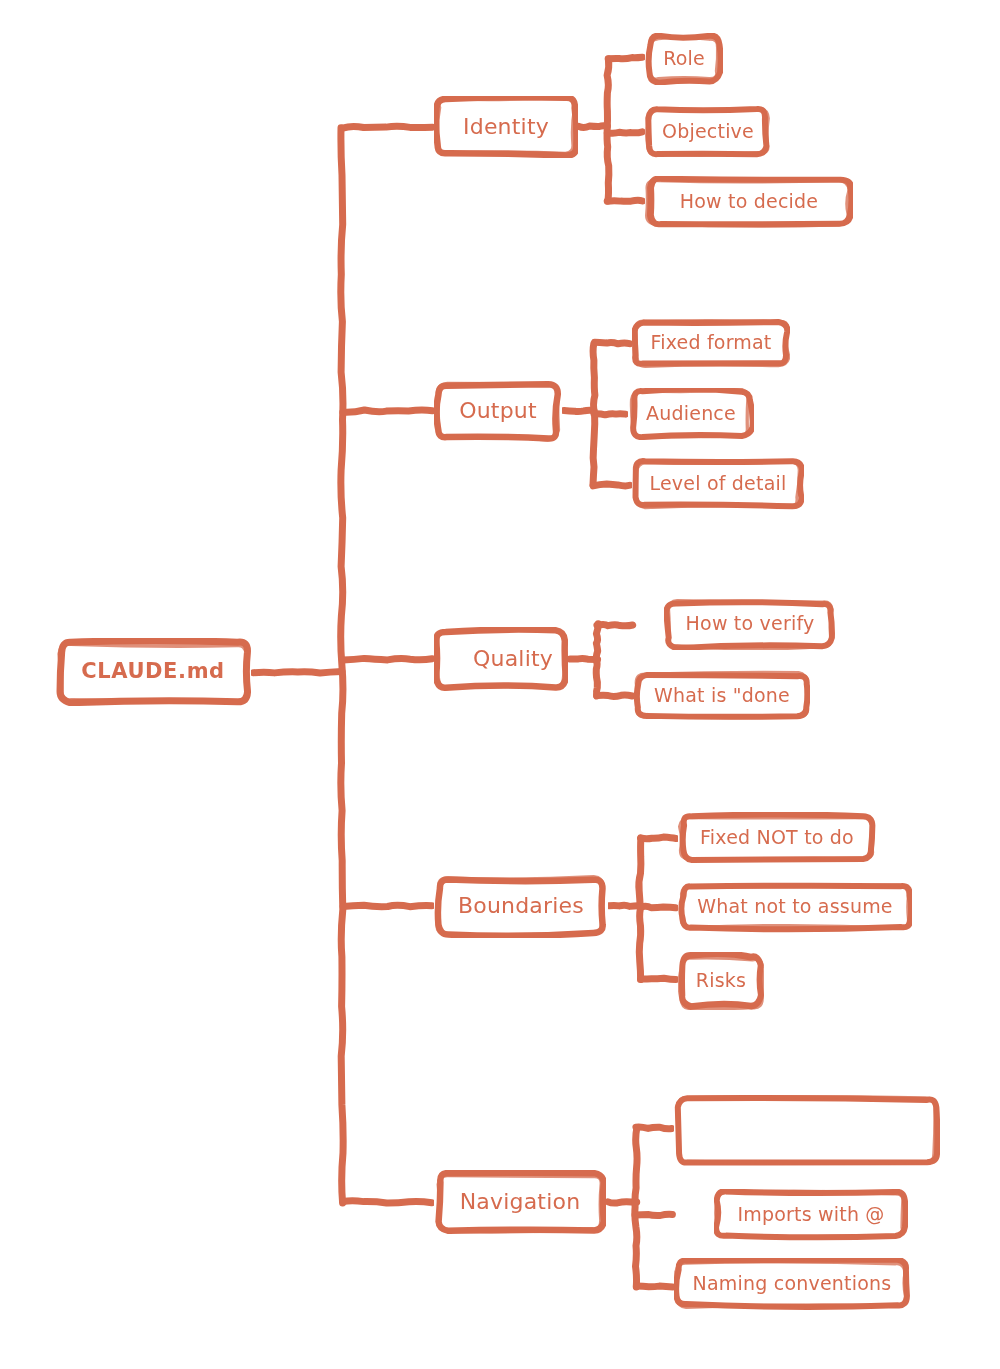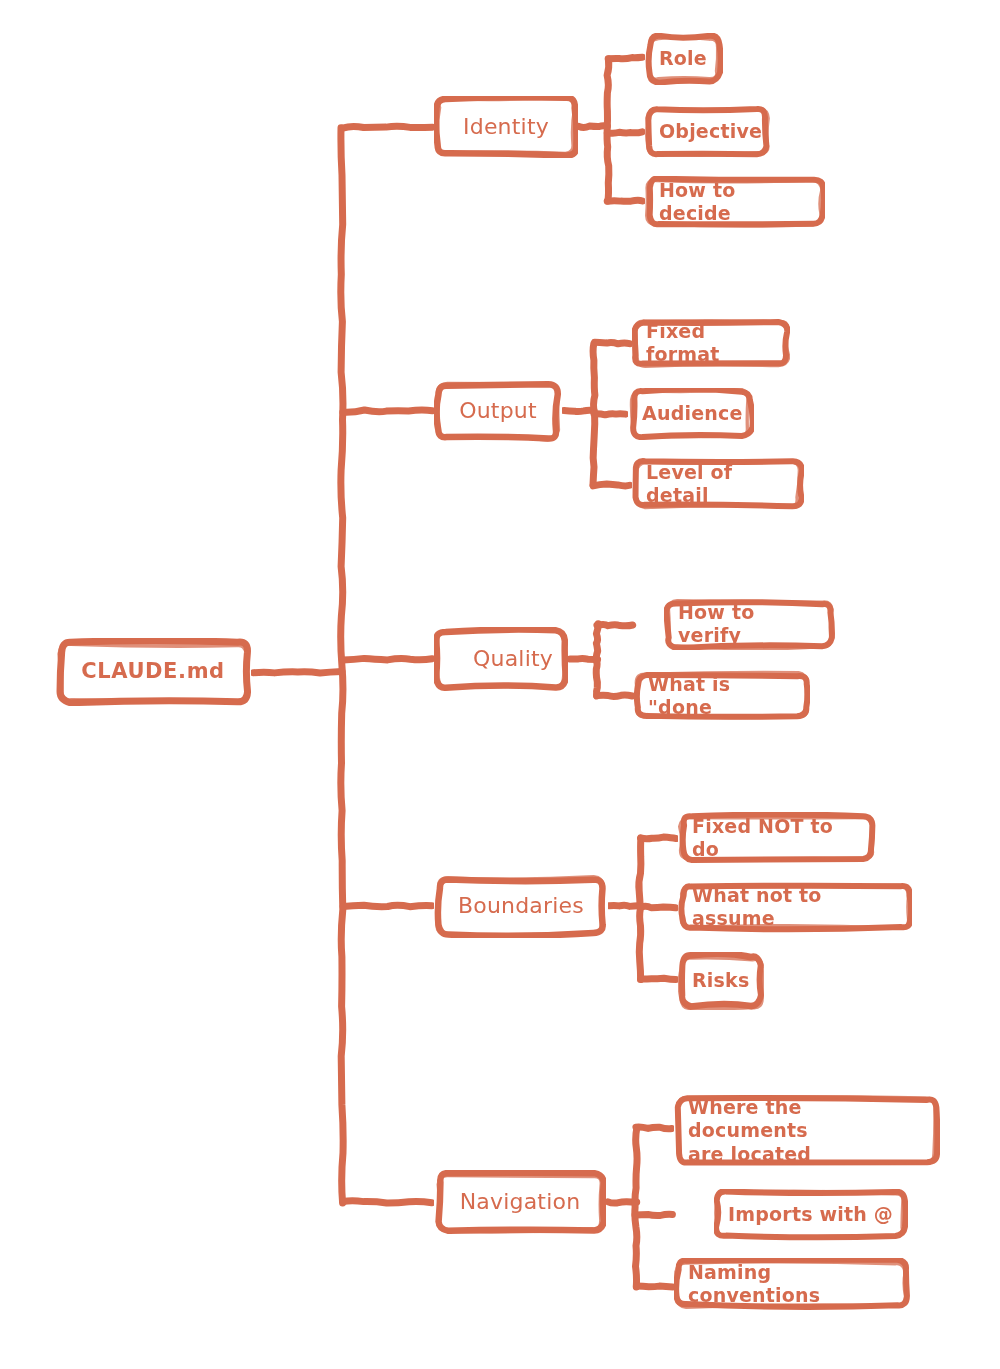--- a/index.html
+++ b/index.html
@@ -60,22 +60,22 @@
   }
   .lvl1 .label {
     font-family: "DejaVu Sans", sans-serif;
     font-size: 22px;
     text-align: center;
     font-weight: 400;
   }
   .lvl2 .label {
     font-family: "DejaVu Sans", sans-serif;
     font-size: 19px;
-    text-align: left;
-    font-weight: 700;
+    text-align: center;
+    font-weight: 400;
   }
 </style>
 </head>
 <body>
 
 <div id="canvas">
   <svg id="wires" viewBox="0 0 1000 1369" preserveAspectRatio="none">
       <path d="M 253.5 672.7 Q 265.4 671.7 274.6 672.9 Q 286.0 671.5 297.7 671.9 Q 308.4 671.1 320.1 673.0 Q 329.6 672.0 342.0 671.5" fill="none" stroke="#d66b4e" stroke-width="7" stroke-linecap="round" stroke-linejoin="round"></path>
       <path d="M 341.0 127.8 Q 340.6 152.2 342.0 175.1 Q 342.3 201.3 342.7 224.5 Q 340.4 247.4 341.3 274.4 Q 339.9 299.7 342.4 321.7 Q 341.3 345.7 341.1 372.2 Q 343.9 395.4 342.5 419.5 Q 343.4 442.8 341.1 470.1 Q 340.2 494.4 342.7 517.8 Q 342.2 542.8 341.1 566.5 Q 344.2 590.2 341.4 615.8 Q 339.8 639.4 341.9 665.3 Q 344.1 691.0 341.7 713.4 Q 341.0 738.5 341.5 763.0 Q 339.9 786.6 342.1 810.6 Q 340.3 835.2 342.2 860.7 Q 342.1 884.6 342.8 909.6 Q 340.2 935.4 341.9 956.7 Q 342.2 981.8 341.6 1006.5 Q 344.0 1032.1 341.2 1056.2 Q 341.6 1080.0 341.9 1104.9 Q 343.6 1129.3 343.0 1152.9 Q 340.6 1179.4 342.6 1203.0" fill="none" stroke="#d66b4e" stroke-width="7" stroke-linecap="round" stroke-linejoin="round"></path>
       <path d="M 342.6 128.1 Q 351.8 125.0 363.7 127.5 Q 374.0 127.1 386.0 127.1 Q 397.7 125.4 410.1 127.4 Q 420.5 127.6 432.5 127.2" fill="none" stroke="#d66b4e" stroke-width="7" stroke-linecap="round" stroke-linejoin="round"></path>
@@ -129,21 +129,21 @@
       </svg>
       <div class="label">Role</div>
     </div>
     <div class="node lvl2" style="left: 645px; top: 105px; width: 126px; height: 54px;">
       <svg class="sketchbox" viewBox="0 0 126 54" preserveAspectRatio="none">
         <path d="M 12.47429993207301 4.341619707104573 Q 60.03522074321994 6.307714466046409 111.93323490649146 4.083323957157938 Q 120.60759420488382 3.2188851368701483 119.94993844421111 13.341619707104574 Q 119.79389319881513 27.14786298659065 121.4265124810983 40.95410626607673 Q 120.00147423809463 48.89205423700253 111.93323490649146 49.318621961986004 Q 65.4672313248586 48.246794770605305 12.47429993207301 49.08857959028733 Q 4.75774176314368 50.07824023527943 4.134421183007966 40.95410626607673 Q 3.509852892956628 27.14786298659065 3.290578676522979 13.341619707104574 Q 4.96515753472464 3.7521977677718725 12.47429993207301 4.341619707104573 Z" fill="#ffffff" stroke="#d66b4e" stroke-width="6" stroke-linecap="round" stroke-linejoin="round" opacity="1"></path>
         <path d="M 12.23823308988392 4.268256283722938 Q 61.283406747963 5.858262666444417 114.24390936034914 4.029460479425947 Q 122.40930228410721 3.805747939648921 123.20714970771556 13.268256283722938 Q 121.3620290298583 26.449487972794792 122.32856431777057 39.63071966186665 Q 124.92009548243139 48.671043301593066 114.24390936034914 47.57289403944877 Q 61.02855006602059 52.325845309852554 12.23823308988392 48.58953595254083 Q 2.699154902482012 49.98920979657639 2.555838347075432 39.63071966186665 Q 0.20675472423748786 26.449487972794792 4.88648674613167 13.268256283722938 Q 1.6140847210837925 3.5164747184684852 12.23823308988392 4.268256283722938 Z" fill="none" stroke="#d66b4e" stroke-width="3.3000000000000003" stroke-linecap="round" stroke-linejoin="round" opacity="0.75"></path>
       </svg>
       <div class="label">Objective</div>
     </div>
-    <div class="node lvl2" style="left: 645px; top: 176px; width: 180px; height: 52px;">
+    <div class="node lvl2" style="left: 645px; top: 176px; width: 208px; height: 52px;">
       <svg class="sketchbox" viewBox="0 0 180 52" preserveAspectRatio="none">
         <path d="M 14.247282363356689 2.66925101297407 Q 88.13629308195613 4.354370456810282 168.5588535860455 3.6678921475391335 Q 177.8487814748887 3.3358511699064874 178.0857874237028 11.669251012974069 Q 180.33769615716196 25.45939034277545 177.58199566238653 39.24952967257683 Q 176.1166986303016 47.601375348773495 168.5588535860455 47.793425089257504 Q 89.7237875037006 48.68633818466512 14.247282363356689 48.02626135508822 Q 6.014277794498148 49.8917970920409 4.6640636364482635 39.24952967257683 Q 5.435164894366248 25.45939034277545 4.80800364213437 11.669251012974069 Q 5.92652905235371 1.0706482174203955 14.247282363356689 2.66925101297407 Z" fill="#ffffff" stroke="#d66b4e" stroke-width="6" stroke-linecap="round" stroke-linejoin="round" opacity="1"></path>
         <path d="M 11.354817264552608 4.594852736170801 Q 92.66747494962415 7.543101526369854 167.3152181157913 4.005661824441358 Q 175.83554239423736 5.176649144932931 176.90486622025486 13.5948527361708 Q 173.41643793207427 26.11760704676509 176.0494043299227 38.64036135735938 Q 177.3410836241865 47.27341737871683 167.3152181157913 48.93795958705151 Q 87.99663830804482 51.76092543108432 11.354817264552608 47.950410939823094 Q 1.076535051537927 48.14963627622911 1.715000422650483 38.64036135735938 Q 2.7085121974109265 26.11760704676509 2.140519303055722 13.5948527361708 Q 1.1071498567737408 3.188822087360929 11.354817264552608 4.594852736170801 Z" fill="none" stroke="#d66b4e" stroke-width="3.3000000000000003" stroke-linecap="round" stroke-linejoin="round" opacity="0.75"></path>
       </svg>
       <div class="label">How to decide</div>
     </div>
     <div class="node lvl1" style="left: 434px; top: 380px; width: 128px; height: 62px; align-items: center;">
       <svg class="sketchbox" viewBox="0 0 128 62" preserveAspectRatio="none">
         <path d="M 12.549890304077365 5.713270069641653 Q 65.98172114225184 4.728486459785368 114.32630307733841 4.1411795154638495 Q 124.2048902112315 4.300121237454062 123.73410090453183 14.713270069641652 Q 120.36269630496051 32.19539315835358 121.90754765866211 49.67751624706551 Q 123.14614253472358 59.37360424037259 114.32630307733841 58.55317702950126 Q 64.51692912840142 55.93951944075037 12.549890304077365 57.064306528640124 Q 4.640735961026855 58.0292211788144 4.261594911893641 49.67751624706551 Q 0.5863601355889627 32.19539315835358 4.41994115801991 14.713270069641652 Q 4.680118681783843 5.389652278153064 12.549890304077365 5.713270069641653 Z" fill="#ffffff" stroke="#d66b4e" stroke-width="6.5" stroke-linecap="round" stroke-linejoin="round" opacity="1"></path>
         <path d="M 13.481856871550836 3.4716615204334547 Q 65.58278065038974 4.002646610929001 113.70460658103907 4.080063797547512 Q 122.40649707413115 4.3989726798371285 123.61091692567845 12.471661520433454 Q 123.24733054836156 31.219626239836042 124.34681117720753 49.96759095923863 Q 121.26814665837126 57.53674065023043 113.70460658103907 59.894156426230516 Q 64.44604459067156 55.30988137058908 13.481856871550836 57.47177649881773 Q 2.8110463985991885 58.744807280411386 4.792588876812993 49.96759095923863 Q 3.7390763779399343 31.219626239836042 4.115769721598258 12.471661520433454 Q 3.2251542579266967 4.478303201696045 13.481856871550836 3.4716615204334547 Z" fill="none" stroke="#d66b4e" stroke-width="3.575" stroke-linecap="round" stroke-linejoin="round" opacity="0.75"></path>
@@ -225,21 +225,20 @@
         <path d="M 14.217664791395732 3.234136367162753 Q 87.53656018387365 2.1953915184202564 160.1214816882608 3.144423891182255 Q 168.58285582858736 4.536510302352957 169.8596246086199 12.234136367162753 Q 167.74645354611633 31.91997548417187 169.92912581822793 51.60581460118099 Q 167.78642504971307 60.04244862370773 160.1214816882608 60.413712798898906 Q 89.94362381223758 58.892510087556445 14.217664791395732 60.79703777043476 Q 5.114610673982935 59.16017882954803 4.59066785358855 51.60581460118099 Q 6.296221657584525 31.91997548417187 6.413295867649511 12.234136367162753 Q 5.371525122840668 2.4317629106257868 14.217664791395732 3.234136367162753 Z" fill="#ffffff" stroke="#d66b4e" stroke-width="6.5" stroke-linecap="round" stroke-linejoin="round" opacity="1"></path>
         <path d="M 13.516874171219243 5.476486636570881 Q 87.340183022637 6.021305173575554 157.89094452897132 6.579307844922555 Q 168.1760878580744 5.017846586260872 167.29742519484248 14.47648663657088 Q 165.61167562606823 32.606778193594316 166.91150274396014 50.737069750617756 Q 166.8569802295915 61.12958498223665 157.89094452897132 58.774706355112 Q 84.16671024713047 63.27413389178186 13.516874171219243 61.2711518072156 Q 2.991688705487963 59.360367186279205 3.7619790755174956 50.737069750617756 Q 6.500392727540057 32.606778193594316 4.277297331498609 14.47648663657088 Q 5.585793902695083 5.218554045804102 13.516874171219243 5.476486636570881 Z" fill="none" stroke="#d66b4e" stroke-width="3.575" stroke-linecap="round" stroke-linejoin="round" opacity="0.75"></path>
       </svg>
       <div class="label">Navigation</div>
     </div>
     <div class="node lvl2" style="left: 674px; top: 1095px; width: 266px; height: 72px;">
       <svg class="sketchbox" viewBox="0 0 266 72" preserveAspectRatio="none">
         <path d="M 13.238380766817546 3.3019067292110558 Q 135.37539258351336 2.2332596129985802 253.13766245927553 4.879767706002932 Q 261.0337323200115 2.702764708782902 262.3607176651995 12.301906729211055 Q 263.8626456243837 35.31617693948381 263.03009088245693 58.330447149756566 Q 262.85748489101303 66.6022809753205 253.13766245927553 67.26412812341196 Q 130.4140504848743 67.5260229816502 13.238380766817546 67.51369824545164 Q 5.633130886514266 68.39109082398521 5.081705448013593 58.330447149756566 Q 4.43973664525884 35.31617693948381 3.8019785419115695 12.301906729211055 Q 5.453418972368081 3.686451770312363 13.238380766817546 3.3019067292110558 Z" fill="#ffffff" stroke="#d66b4e" stroke-width="6" stroke-linecap="round" stroke-linejoin="round" opacity="1"></path>
         <path d="M 13.173290158190433 2.609007930899508 Q 131.06818452326962 0.6396586047949542 251.3147453367779 2.9875940810831234 Q 259.32013259563604 2.9252669881681292 260.93225755887676 11.609007930899509 Q 261.21025866812573 34.914248788270285 259.9428156203324 58.21948964564106 Q 260.06621030041305 68.52844543565458 251.3147453367779 67.03129958652487 Q 130.75823708011686 68.58489561318648 13.173290158190433 66.47621345532882 Q 5.0266027709593075 68.64868679160656 4.338569008344118 58.21948964564106 Q 4.8080905415714215 34.914248788270285 2.6256082782641093 11.609007930899509 Q 5.186080010880754 2.040093136504336 13.173290158190433 2.609007930899508 Z" fill="none" stroke="#d66b4e" stroke-width="3.3000000000000003" stroke-linecap="round" stroke-linejoin="round" opacity="0.75"></path>
       </svg>
-      <div class="label">Where the documents<br>are located</div>
     </div>
     <div class="node lvl2" style="left: 714px; top: 1189px; width: 194px; height: 52px;">
       <svg class="sketchbox" viewBox="0 0 194 52" preserveAspectRatio="none">
         <path d="M 12.081673080093076 2.387160027067717 Q 93.9531903332347 5.526313978259598 181.47906966832423 2.950746596954179 Q 189.66288157173565 1.760006011072549 190.86011784288107 11.387160027067717 Q 192.3479171265978 24.64015784875497 190.95221338996302 37.893155670442226 Q 189.8668181486739 45.82565493640753 181.47906966832423 47.06837681392598 Q 96.90980600910719 49.789452675687826 12.081673080093076 46.622706247317936 Q 1.5279861037284073 48.04162438672112 2.0950500027160395 37.893155670442226 Q 6.047133829038187 24.64015784875497 2.689347679395856 11.387160027067717 Q 3.7396105125265247 1.521988404226484 12.081673080093076 2.387160027067717 Z" fill="#ffffff" stroke="#d66b4e" stroke-width="6" stroke-linecap="round" stroke-linejoin="round" opacity="1"></path>
         <path d="M 11.424339866696084 3.4965220516531366 Q 92.58988631995854 0.33591488102260714 180.0630829576231 4.796729799079118 Q 190.0730821387251 4.287575157213758 188.7695008618615 12.496522051653137 Q 188.14738778726542 25.570599836702737 188.03840501375421 38.64467762175234 Q 190.64151714632357 48.42021661578688 180.0630829576231 46.31428125564673 Q 96.78039405424165 49.0546955869229 11.424339866696084 45.97306523983043 Q 1.4281922992450147 46.93109212626288 3.150125242150447 38.64467762175234 Q 0.6088999134716109 25.570599836702737 2.599455244280144 12.496522051653137 Q 1.8587461954256268 4.391142805195946 11.424339866696084 3.4965220516531366 Z" fill="none" stroke="#d66b4e" stroke-width="3.3000000000000003" stroke-linecap="round" stroke-linejoin="round" opacity="0.75"></path>
       </svg>
       <div class="label">Imports with @</div>
     </div>
     <div class="node lvl2" style="left: 674px; top: 1258px; width: 236px; height: 52px;">
       <svg class="sketchbox" viewBox="0 0 236 52" preserveAspectRatio="none">

